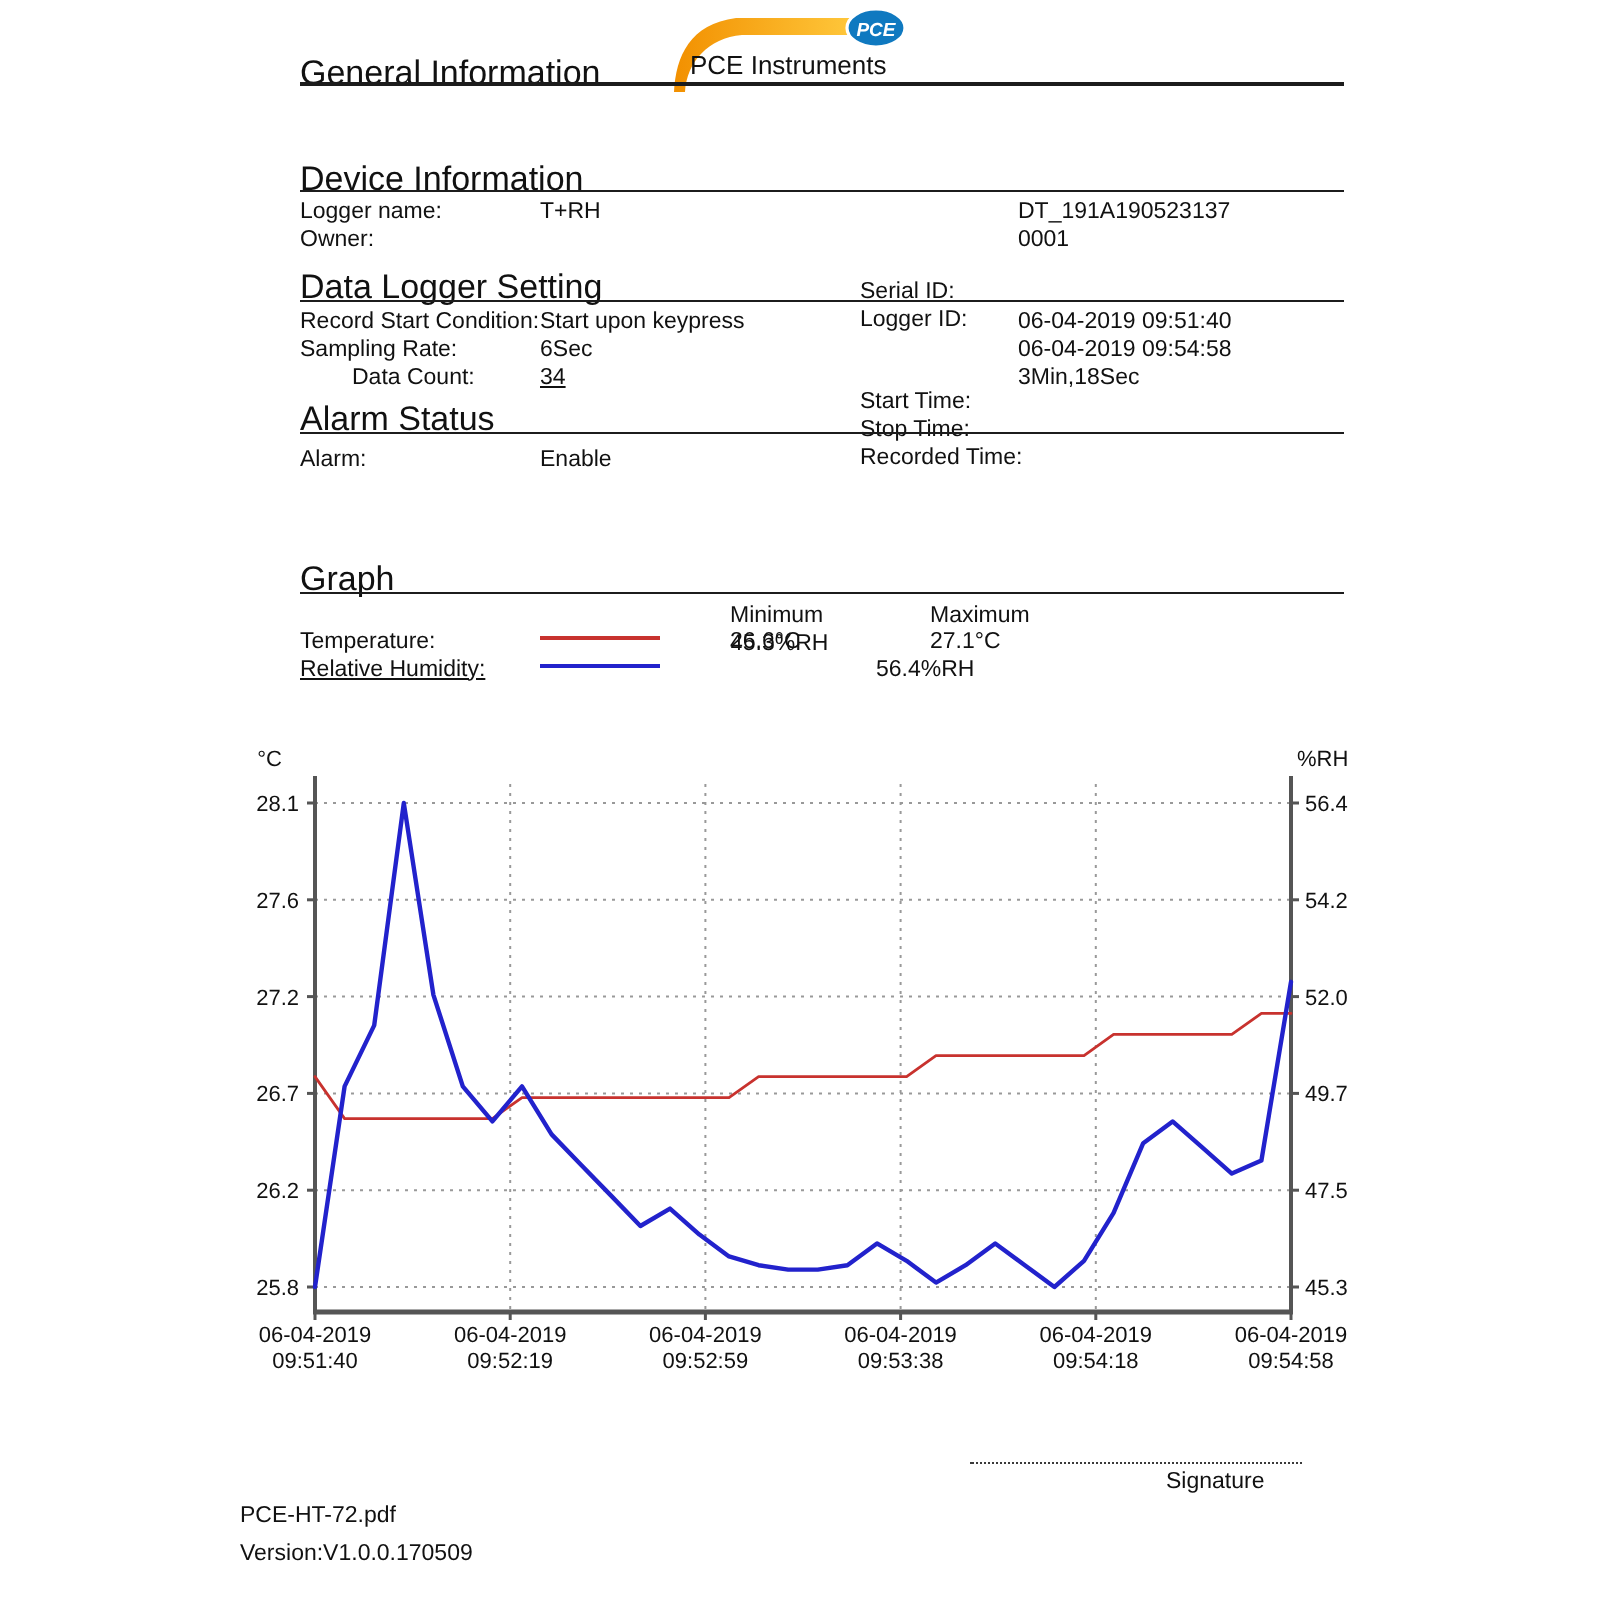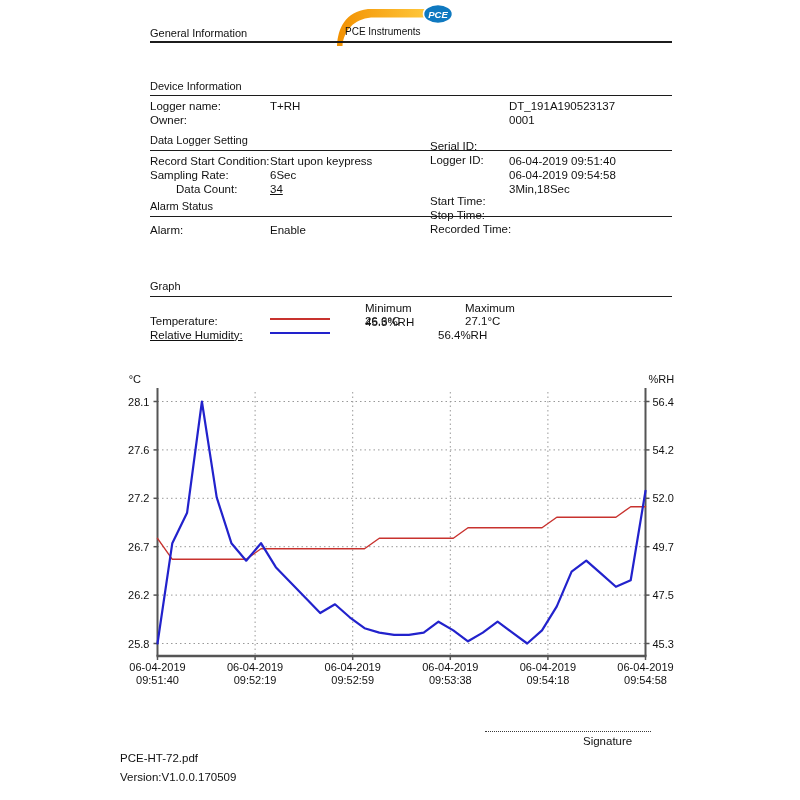--- a/index.html
+++ b/index.html
@@ -1,34 +1,34 @@
 <!DOCTYPE html>
 <html><head>
 <meta charset="utf-8">
 <style>
   html,body{margin:0;padding:0;background:#e8e8e8;}
   .page{position:relative;width:800px;height:800px;background:#ffffff;margin:0 auto;
         font-family:"Liberation Sans","DejaVu Sans",sans-serif;color:#111;overflow:hidden;}
   .abs{position:absolute;white-space:nowrap;line-height:1.15;}
-  .h{font-size:11px;}
+  .h{font-size:17px;}
   .t{font-size:11.5px;}
   .rule{position:absolute;left:150px;width:522px;height:0;border-top:1.5px solid #1c1c1c;}
   .rule-thick{border-top:2px solid #1c1c1c;}
   .col-l1{left:150px;} .col-l2{left:270px;} .col-r1{left:430px;margin-top:40px;} .col-r2{left:509px;}
   .legend-swatch{position:absolute;width:60px;}
   .sig-line{position:absolute;left:485px;top:731px;width:166px;height:0;border-top:1.5px dotted #3a3a3a;}
   #chart-svg{position:absolute;left:0;top:362px;}
   #chart-svg text{font-family:"Liberation Sans","DejaVu Sans",sans-serif;font-size:11px;fill:#111;}
   #chart-svg .ta-m{text-anchor:middle;}
   #chart-svg .ta-e{text-anchor:end;}
   #chart-svg .grid{stroke:#999;stroke-width:1;stroke-dasharray:1.5 3;fill:none;}
   #chart-svg .ax{stroke:#555;stroke-width:1.5;}
   #chart-svg .ax2{stroke:#555;stroke-width:2;}
   #chart-svg .ax3{stroke:#555;stroke-width:2.5;}
-  #logo-text{font-size:10px;}
+  #logo-text{font-size:13px;}
 </style>
 </head>
 <body>
 
 <div class="page">
 
   <div class="abs h" style="left:150px;top:27px;">General Information</div>
 
   <svg style="position:absolute;left:330px;top:2px;" width="130" height="46" viewBox="0 0 130 46">
     <defs>

